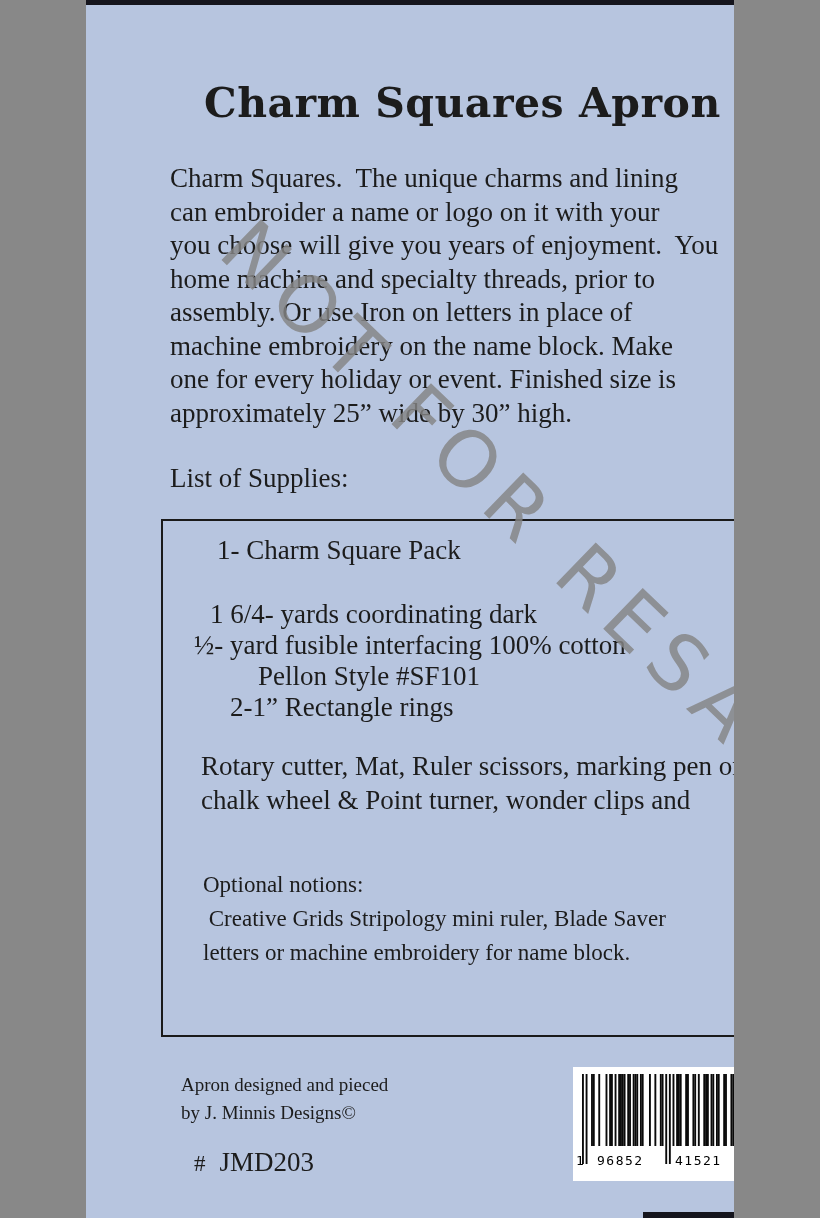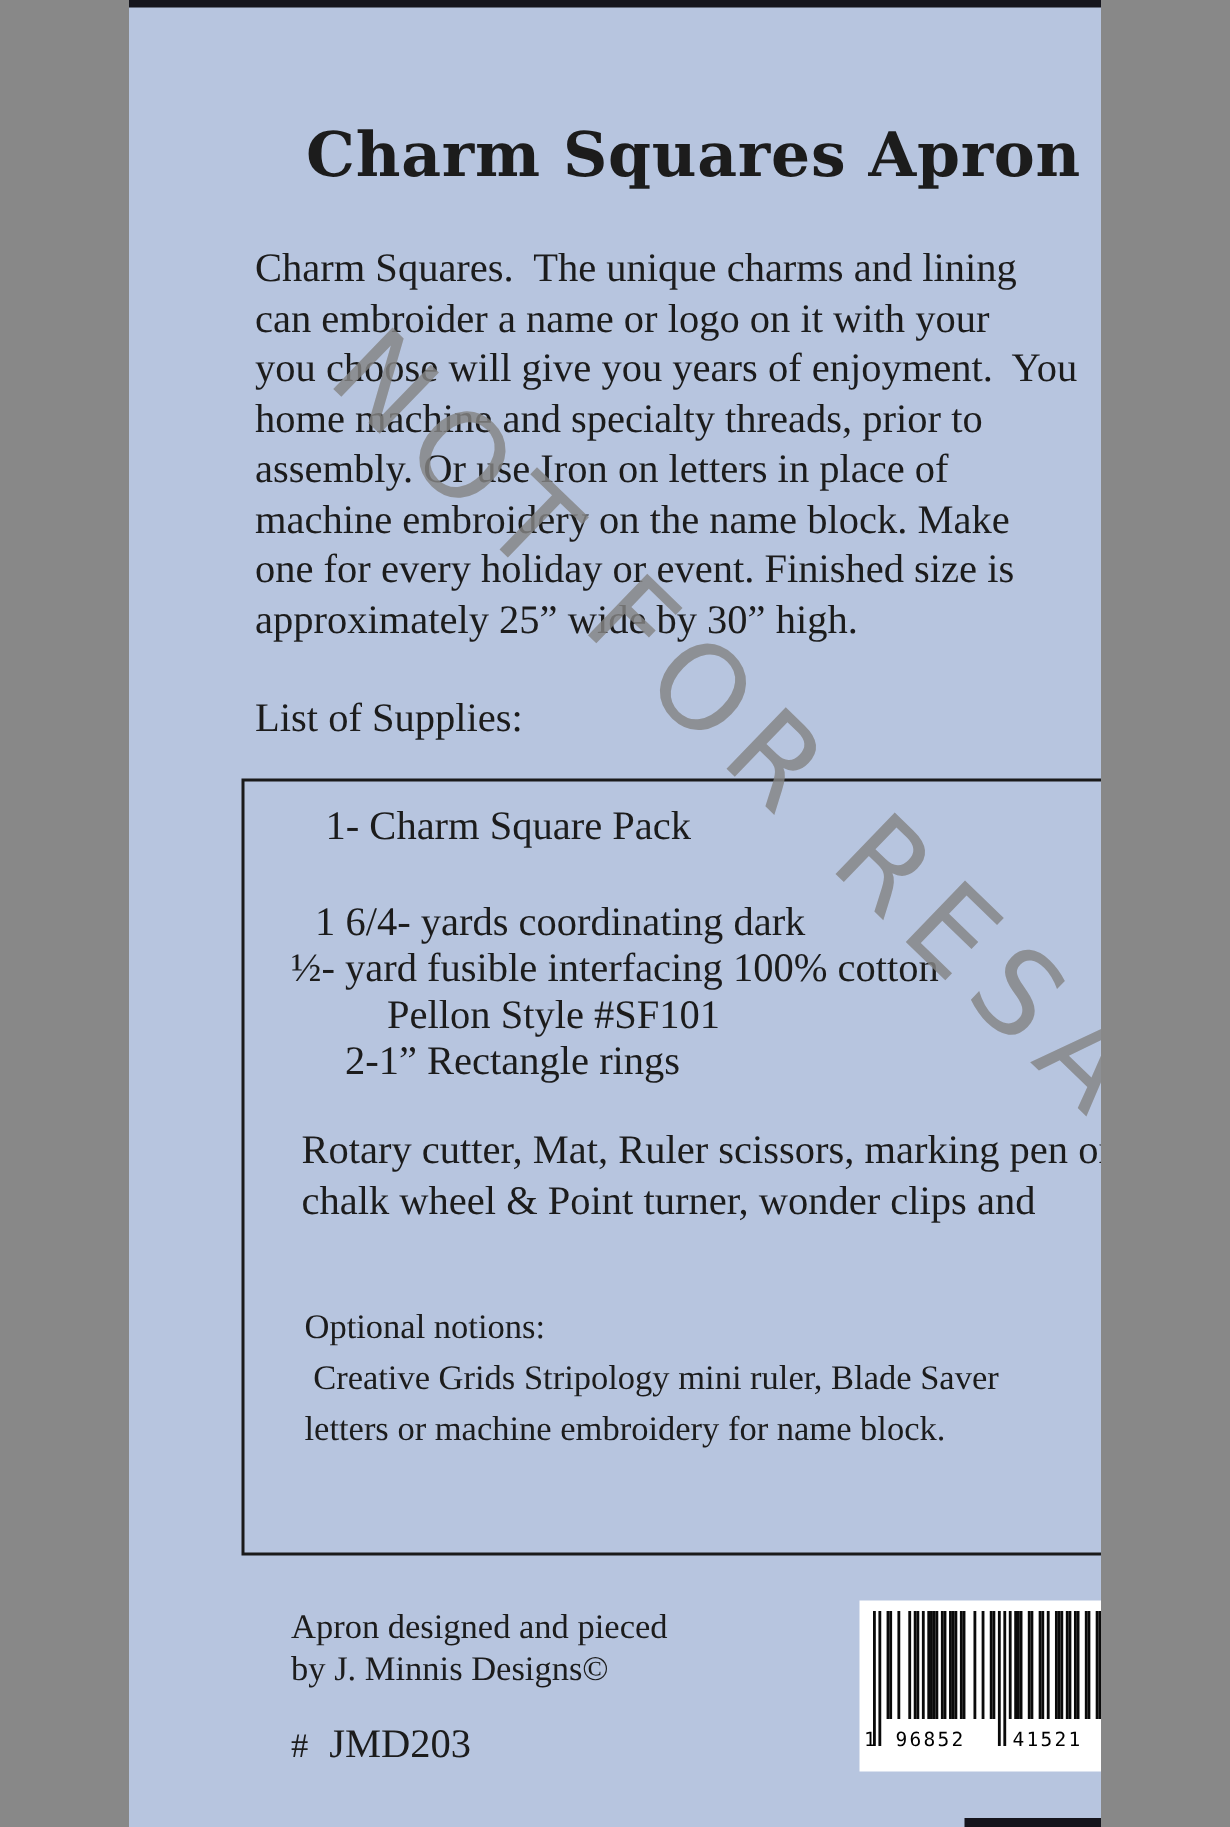--- a/index.html
+++ b/index.html
@@ -56,22 +56,22 @@
   .watermark {
     position:absolute; left:180px; top:203px;
     transform:rotate(44deg); transform-origin:0 0;
     font-family:"DejaVu Sans", sans-serif;
     font-size:78px; letter-spacing:11px;
     color:var(--wm, #858585); opacity:0.82;
     white-space:nowrap; z-index:9;
   }
 
   .credits {
-    position:absolute; left:108px; top:1071px;
-    font-size:23px; line-height:27.5px;
+    position:absolute; left:95px; top:1071px;
+    font-size:19px; line-height:27.5px;
   }
 
   .itemno { position:absolute; left:108px; top:1147px; font-size:27px; }
   .itemno .hash { font-size:23px; margin-right:14px; }
 
   .barcode {
     position:absolute; left:487px; top:1067px;
     width:191px; height:114px;
     background:var(--bcbg, #ffffff);
   }

